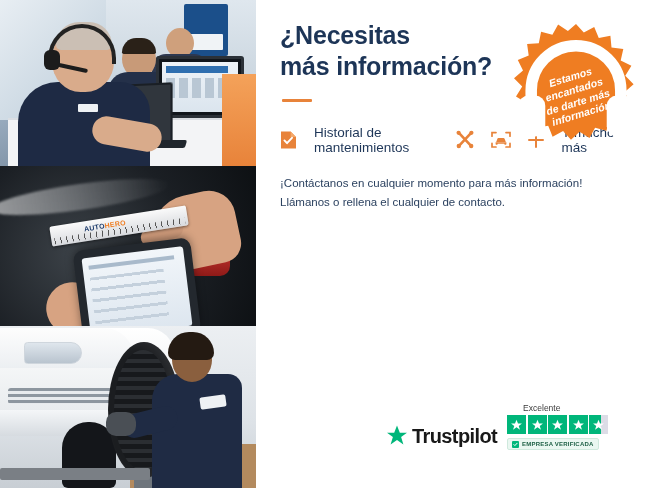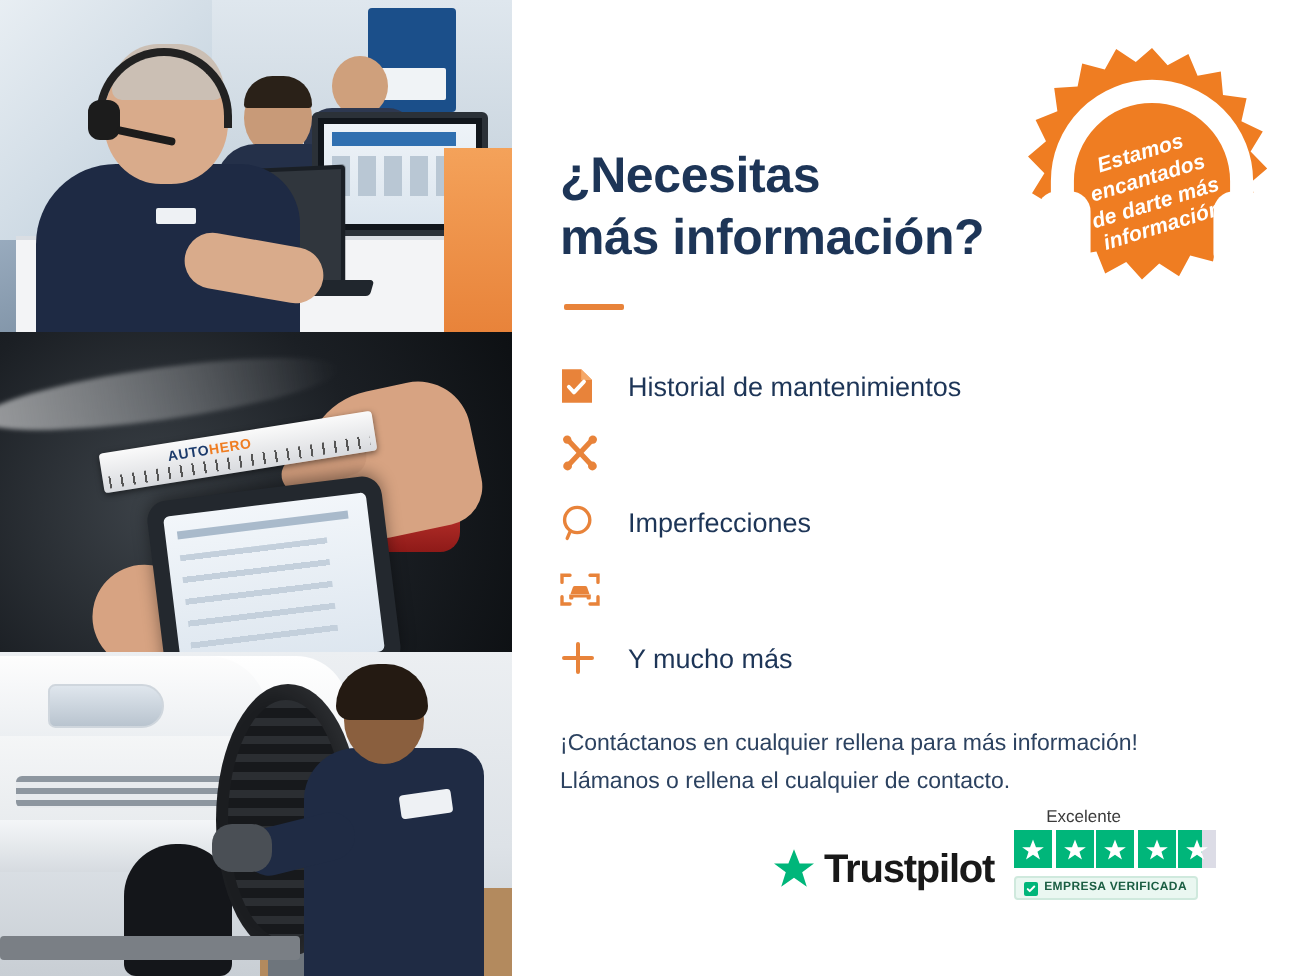--- a/index.html
+++ b/index.html
@@ -141,38 +141,38 @@
   .p3-body   { position:absolute; right:14px; top:48px; width:90px; height:114px;
                background:#1f2b44; border-radius:26px 14px 0 0; }
   .p3-badge  { position:absolute; right:30px; top:70px; width:26px; height:12px;
                background:#eef1f4; border-radius:2px; transform:rotate(-8deg); }
   .p3-arm    { position:absolute; right:78px; top:84px; width:56px; height:24px;
                background:#1f2b44; border-radius:12px; transform:rotate(-14deg); }
   .p3-glove  { position:absolute; right:120px; top:86px; width:30px; height:24px;
                background:#4a4f55; border-radius:10px; }
 
   
-  .panel { position:relative; flex:1; padding:73px 22px 0 24px; }
+  .panel { position:relative; flex:1; padding:20px 22px 0 24px; }
 
   .headline { font-size:25px; line-height:1.22; font-weight:700; color:#1d3557;
               letter-spacing:-.2px; max-width:250px; }
   .rule { width:30px; height:3px; background:#e8833a; margin:18px 0 0 2px; border-radius:1px; }
 
   
   .badge { position:absolute; right:10px; top:22px; width:128px; height:128px; }
   .badge svg { position:absolute; inset:0; width:128px; height:128px; }
   .badge-inner { position:absolute; inset:0; display:flex; flex-direction:column;
                  align-items:center; justify-content:center; }
   .badge-icon { margin-top:18px; margin-bottom:1px; }
   .badge-lines { transform:rotate(-17deg); text-align:center; color:#fff;
                  font-weight:700; font-size:10.5px; line-height:1.22;
                  font-style:italic; letter-spacing:.1px; }
 
   
-  .features { margin-top:22px; display:flex; flex-direction:column; gap:2px; }
+  .features { margin-top:22px; display:flex; flex-direction:row; gap:2px; }
   .feature { display:flex; align-items:center; height:32px; }
   .feature .ic { width:34px; flex:none; display:flex; align-items:center; justify-content:flex-start; }
   .feature .lbl { font-size:13.5px; color:#1d3557; font-weight:400; }
 
   .contact { margin-top:18px; font-size:11.5px; line-height:1.62; color:#2c4260; }
 
   
   .tp { position:absolute; left:130px; bottom:38px; display:flex; align-items:flex-end; gap:10px; }
   .tp-mark { display:flex; align-items:flex-start; gap:4px; }
   .tp-word { font-size:20px; font-weight:700; color:#191919; letter-spacing:-.6px; }
@@ -316,29 +316,20 @@
             <path d="M3.4 2.4 15.6 15.4" stroke="#e8833a" stroke-width="2.6" stroke-linecap="round"></path>
             <path d="M16.4 2.6 4.2 15.6" stroke="#e8833a" stroke-width="2.6" stroke-linecap="round"></path>
             <circle cx="3.6" cy="2.8" r="2.1" fill="#e8833a"></circle>
             <circle cx="16.4" cy="2.8" r="2.1" fill="#e8833a"></circle>
             <circle cx="3.8" cy="16" r="2.2" fill="#e8833a"></circle>
             <circle cx="16.2" cy="16" r="2.2" fill="#e8833a"></circle>
           </svg>
         </span>
       </div>
 
-      <div class="feature">
-        <span class="ic">
-          <svg width="18" height="19" viewBox="0 0 18 19" aria-hidden="true">
-            <circle cx="8.6" cy="8" r="6.3" fill="none" stroke="#e8833a" stroke-width="1.7"></circle>
-            <path d="M5.2 13.4 3.6 17.2" stroke="#e8833a" stroke-width="1.7" stroke-linecap="round"></path>
-          </svg>
-        </span>
-        <span class="lbl">Imperfecciones</span>
-      </div>
 
       <div class="feature">
         <span class="ic">
           <svg width="20" height="18" viewBox="0 0 20 18" aria-hidden="true">
             <path d="M1 5.2V1.6h4M15 1.6h4v3.6M19 12.4V16h-4M5 16H1v-3.6" fill="none" stroke="#e8833a" stroke-width="1.7" stroke-linecap="round"></path>
             <path d="M4.6 11.2h10.8v1.9a.7.7 0 0 1-.7.7h-.7a.7.7 0 0 1-.7-.7v-.4H6.7v.4a.7.7 0 0 1-.7.7h-.7a.7.7 0 0 1-.7-.7z" fill="#e8833a"></path>
             <path d="M5.2 11.1 6.4 7.7a1.1 1.1 0 0 1 1-.7h5.2a1.1 1.1 0 0 1 1 .7l1.2 3.4z" fill="#e8833a"></path>
           </svg>
         </span>
       </div>
@@ -347,21 +338,21 @@
         <span class="ic">
           <svg width="18" height="18" viewBox="0 0 18 18" aria-hidden="true">
             <path d="M9 2v14M2 9h14" stroke="#e8833a" stroke-width="2" stroke-linecap="round"></path>
           </svg>
         </span>
         <span class="lbl">Y mucho más</span>
       </div>
     </div>
 
     <p class="contact">
-      <span>¡Contáctanos en cualquier rellena para más información!</span><br>
+      <span>¡Contáctanos en cualquier momento para más información!</span><br>
       <span>Llámanos o rellena el cualquier de contacto.</span>
     </p>
 
     <div class="tp">
       <div class="tp-mark">
         <span>
           <svg width="22" height="21" viewBox="0 0 22 21" aria-hidden="true">
             <path d="M11 0.6l2.8 7.1H21l-5.9 4.4 2.3 7.3L11 14.9 4.6 19.4l2.3-7.3L1 7.7h7.2z" fill="#00b67a"></path>
           </svg>
         </span>

